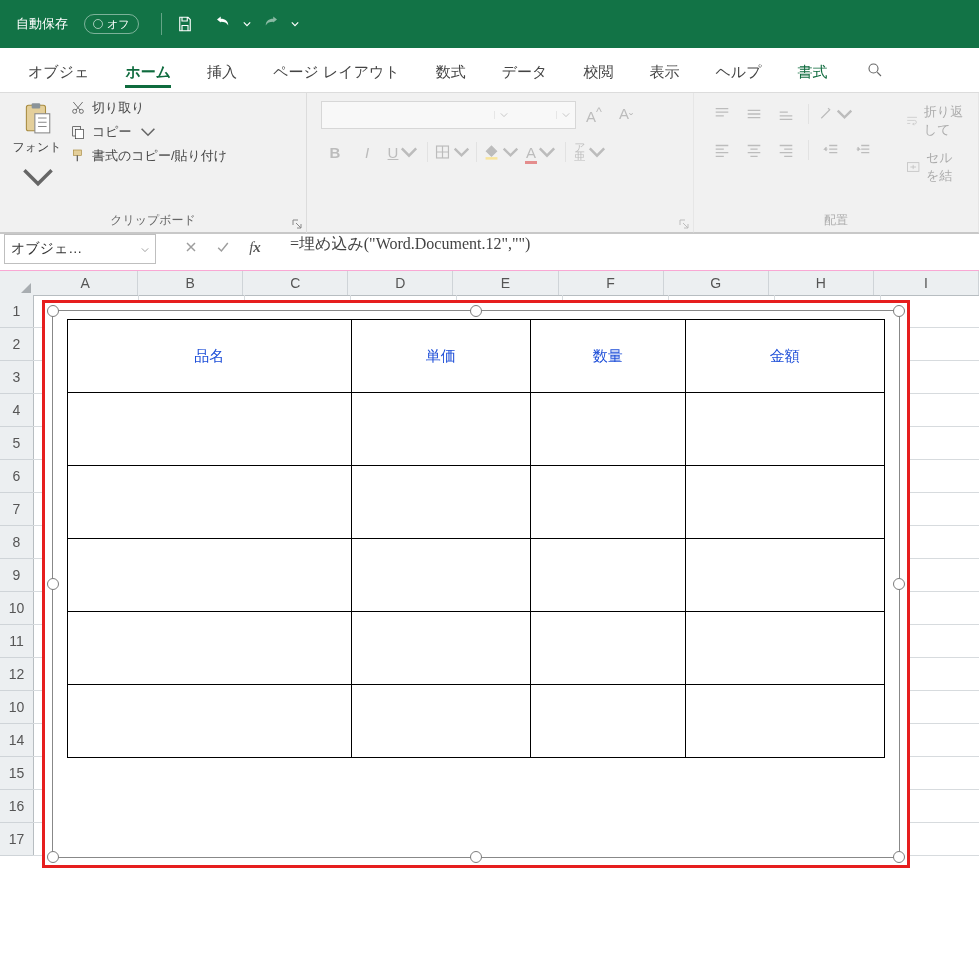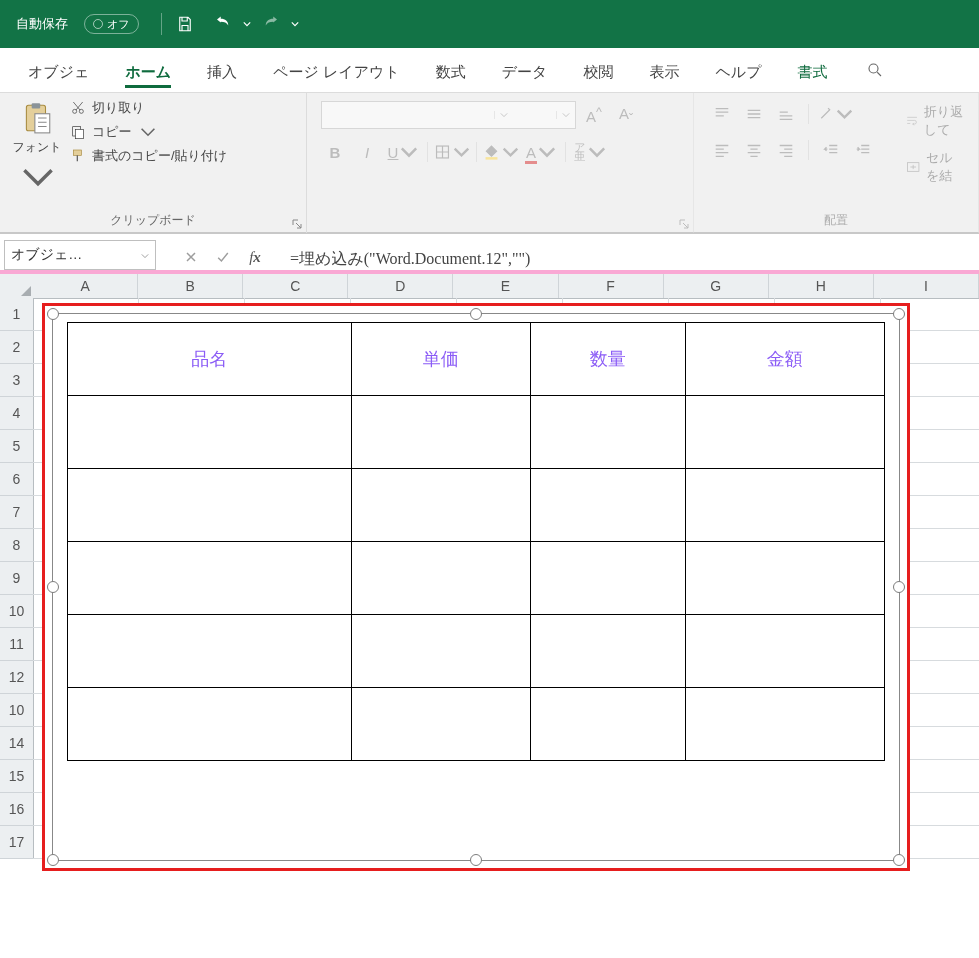--- a/index.html
+++ b/index.html
@@ -32,21 +32,21 @@
 .clip-actions svg{width:16px;height:16px}
 .font-box{display:flex;align-items:center;background:#fff;border:1px solid #bfbfbf;height:26px}
 .font-box .sel{padding:0 6px;min-width:160px;font-size:14px;color:#666}
 .font-box .dd{width:18px;border-left:1px solid #dcdcdc;display:flex;align-items:center;justify-content:center}
 .font-box .sz{width:34px;border-left:1px solid #dcdcdc;padding:0 4px;font-size:14px;color:#666}
 .ribbon-row{display:flex;align-items:center;gap:4px}
 .rb{width:28px;height:26px;display:flex;align-items:center;justify-content:center;color:#888;font-size:15px}
 .rb svg{width:18px;height:18px;stroke:#888;fill:none;stroke-width:1.4}
 .rb.dd{width:36px}
 .caret-sm{width:8px;height:8px;margin-left:2px}
-.formula-bar{height:36px;background:#fff;border-bottom:4px solid #f9a8d4;display:flex;align-items:flex-end}
+.formula-bar{height:36px;background:#fff;border-bottom:1px solid #f9a8d4;display:flex;align-items:flex-start}
 .name-box{width:138px;height:28px;margin:0 4px;border:1px solid #bfbfbf;display:flex;align-items:center;padding:0 6px;font-size:14px;background:#fff}
 .name-box .dd{margin-left:auto}
 .fb-sep{width:10px}
 .fb-btns{display:flex;align-items:center;gap:2px;padding:0 6px}
 .fb-btn{width:30px;height:26px;display:flex;align-items:center;justify-content:center;color:#9d9d9d}
 .fb-btn svg{width:16px;height:16px;stroke:#9d9d9d;fill:none;stroke-width:1.8}
 .fx{font-style:italic;font-family:"Times New Roman",serif;font-size:15px;color:#555}
 .fx b{font-weight:600}
 .fb-input{flex:1;padding:0 14px;font-size:16px;color:#444;font-family:"Times New Roman","Yu Mincho",serif}
 .sheet{position:relative;background:#fff}
@@ -55,21 +55,21 @@
 .col-headers{position:absolute;left:33px;top:0;right:0;height:24px;display:flex;background:#eceff1;border-bottom:1px solid #b7bdc1}
 .ch{border-right:1px solid #cfd4d8;display:flex;align-items:center;justify-content:center;font-size:14px;color:#555}
 .row-headers{position:absolute;left:0;top:24px;width:33px;background:#eceff1;border-right:1px solid #b7bdc1}
 .rh{height:32px;border-bottom:1px solid #cfd4d8;display:flex;align-items:center;justify-content:center;font-size:14px;color:#555}
 .cells{position:absolute;left:33px;top:24px}
 .cell-row{display:flex}
 .cell{height:32px;border-right:1px solid #d7dbde;border-bottom:1px solid #d7dbde}
 .embedded{position:absolute;border:3px solid #e61e1e;background:#fff}
 .obj-border{position:absolute;inset:7px;border:1px solid #888}
 .handle{position:absolute;width:10px;height:10px;background:#fff;border:1px solid #7d7d7d;border-radius:50%}
-.word-table{position:absolute;left:22px;right:22px;top:16px;border-collapse:collapse;font-family:Liberation Mono, monospace;font-size:18px;color:#8b5cf6}
+.word-table{position:absolute;left:22px;right:22px;top:16px;border-collapse:collapse;font-family:Liberation Mono, monospace;font-size:15px;color:#1d4ed8}
 .word-table th,.word-table td{border:1px solid #000;padding:0;text-align:center;vertical-align:middle;font-weight:400}
 .word-table th{height:72px}
 .word-table td{height:72px}
 .disabled{opacity:.5}
 </style>
 </head>
 <body>
 
 <div class="titlebar">
   <div class="autosave">

